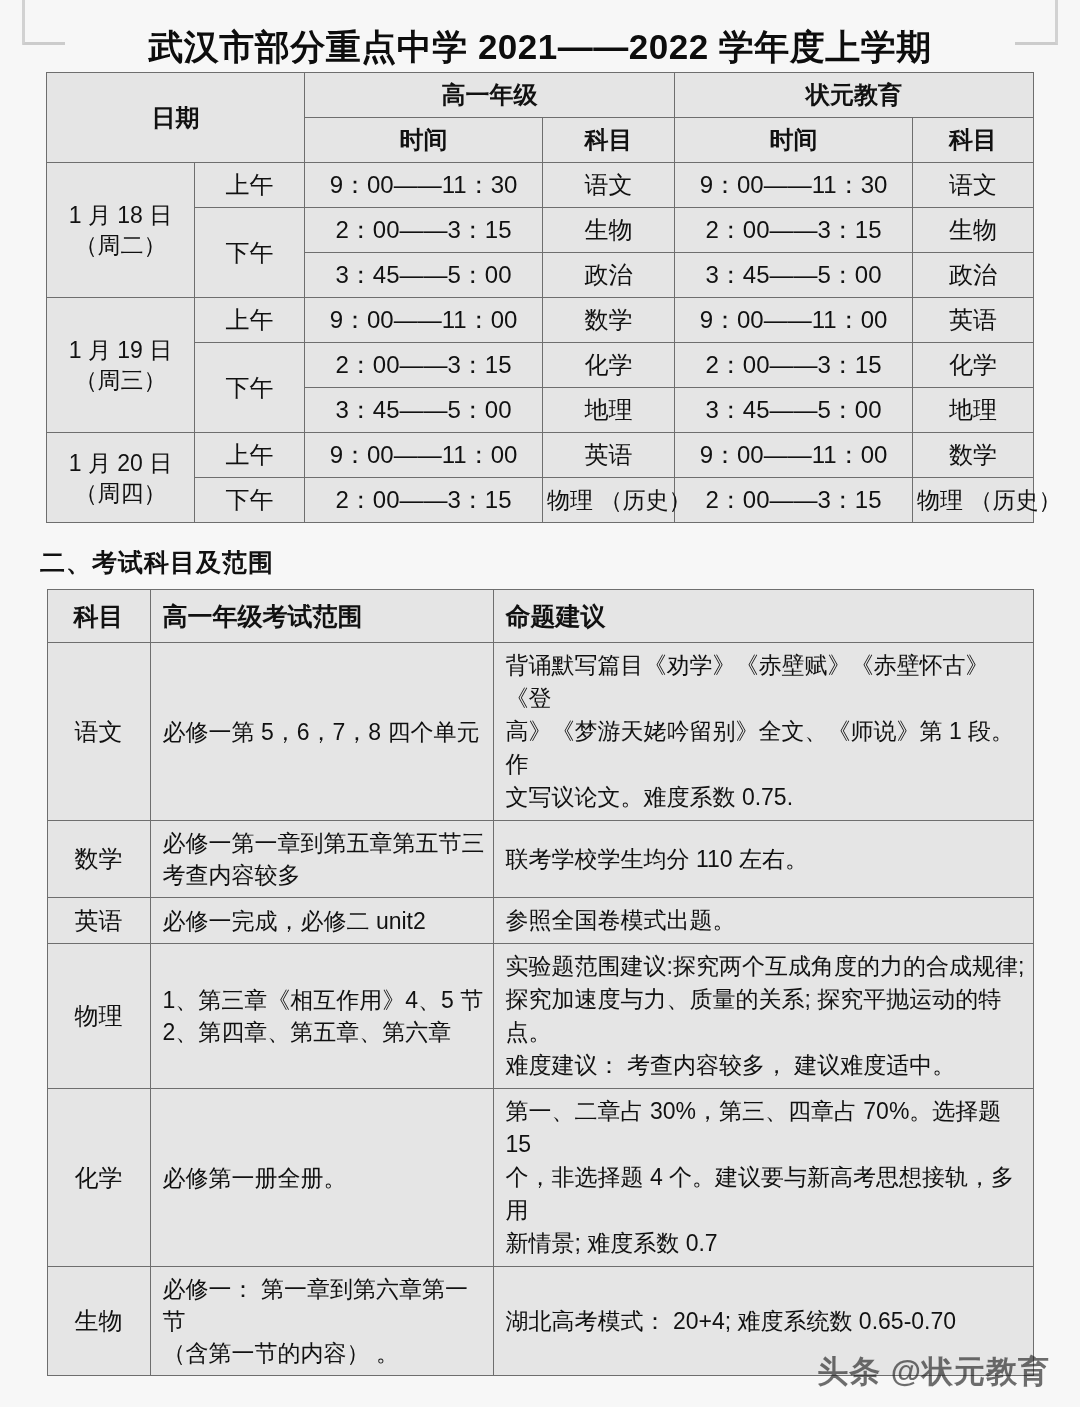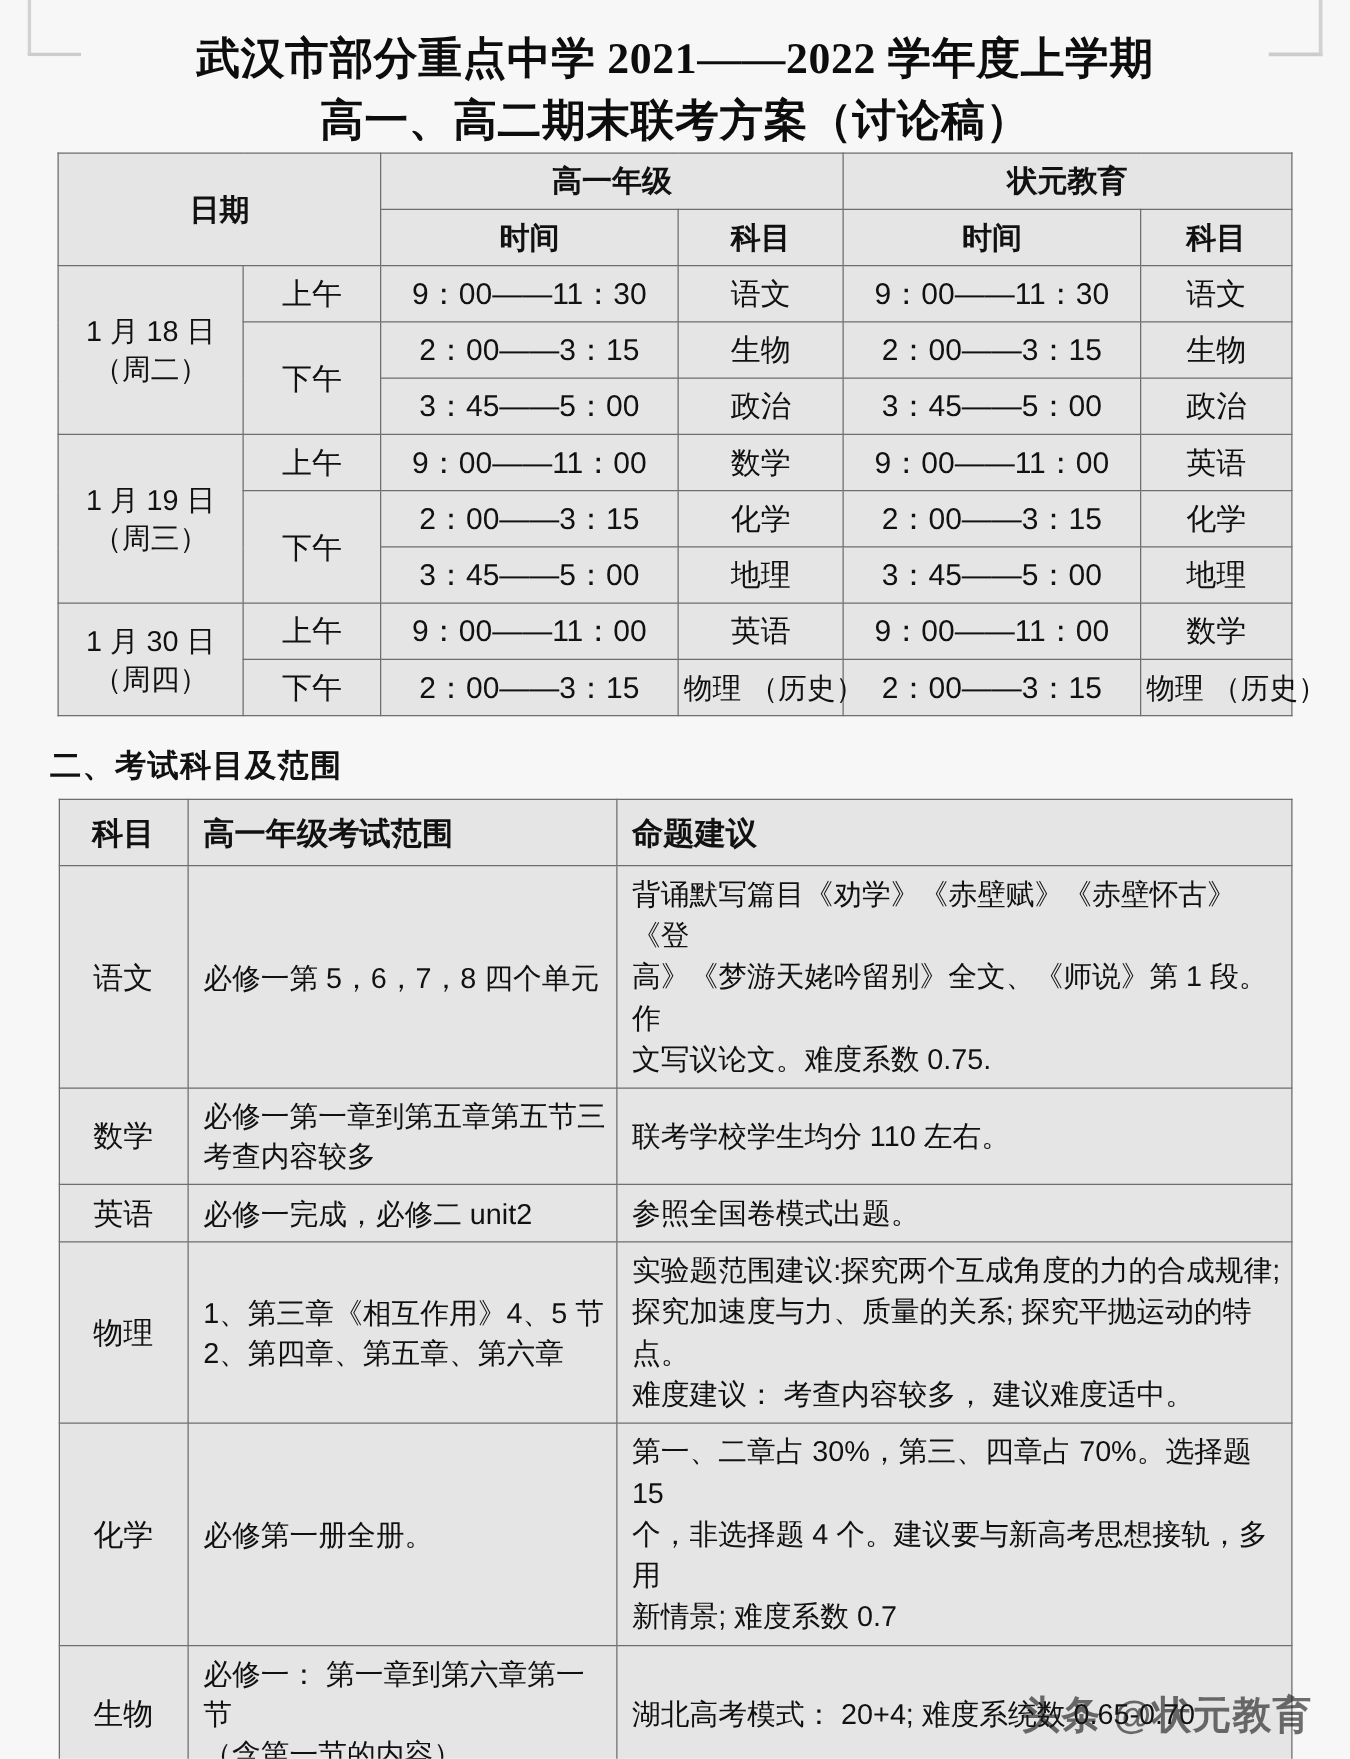--- a/index.html
+++ b/index.html
@@ -38,21 +38,21 @@
   .doc-title {
     text-align: center;
     font-weight: bold;
     font-size: 35px;
     line-height: 50px;
     letter-spacing: 0.5px;
     color: #0d0d0d;
     margin: 0;
     padding-top: 22px;
   }
-  .doc-title .line { display: block; white-space: nowrap; font-family: Liberation Serif, serif; }
+  .doc-title .line { display: block; white-space: nowrap; }
 
   
   .section-heading {
     font-weight: bold;
     font-size: 25px;
     color: #111111;
     letter-spacing: 1px;
     margin: 0;
     padding: 0 0 6px 10px;
   }
@@ -146,21 +146,20 @@
 </head>
 <body>
 
 <div class="crop-mark crop-tl"></div>
 <div class="crop-mark crop-tr"></div>
 
 <div class="page">
 
   <h1 class="doc-title">
     <span class="line">武汉市部分重点中学 2021——2022 学年度上学期</span>
-    <span class="line">高一、高二期末联考方案（讨论稿）</span>
   </h1>
 
 
   <table id="schedule-table">
     <colgroup>
       <col class="col-date">
         <col class="col-sess">
         <col class="col-time">
         <col class="col-subj">
         <col class="col-time2">
@@ -226,21 +225,21 @@
       </tr>
       <tr>
         <td>3：45——5：00</td>
         <td>地理</td>
         <td>3：45——5：00</td>
         <td>地理</td>
       </tr>
 
       <tr>
         <td class="date-cell" rowspan="2">
-          <div>1 月 30 日</div>
+          <div>1 月 20 日</div>
           <div>（周四）</div>
         </td>
         <td class="session-cell">上午</td>
         <td>9：00——11：00</td>
         <td>英语</td>
         <td>9：00——11：00</td>
         <td>数学</td>
       </tr>
       <tr>
         <td class="session-cell">下午</td>

